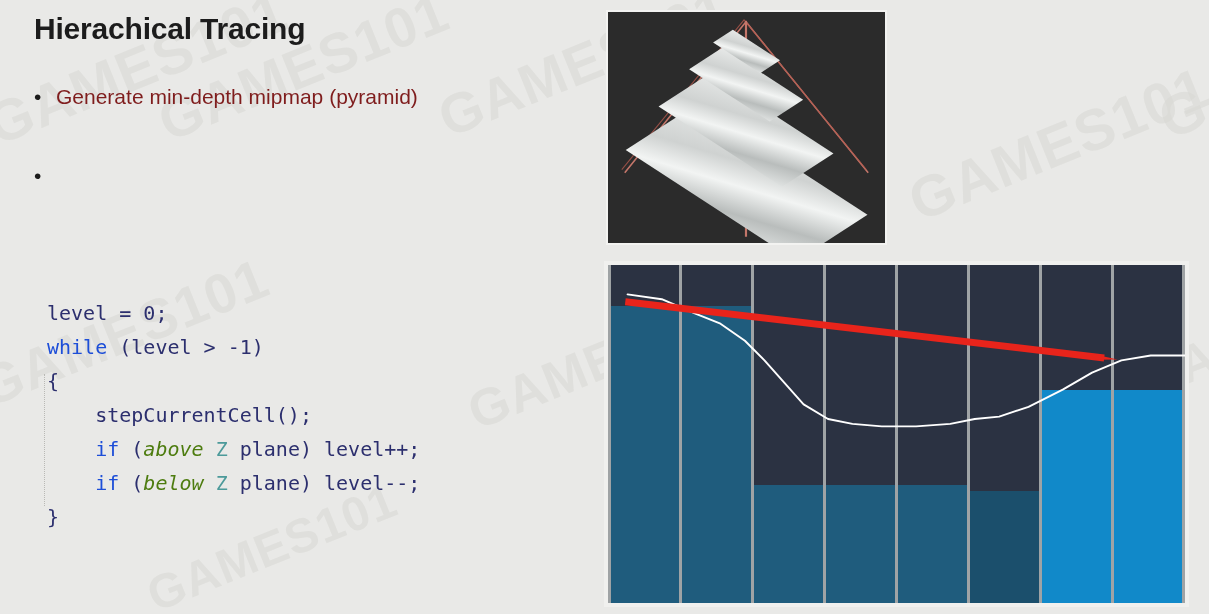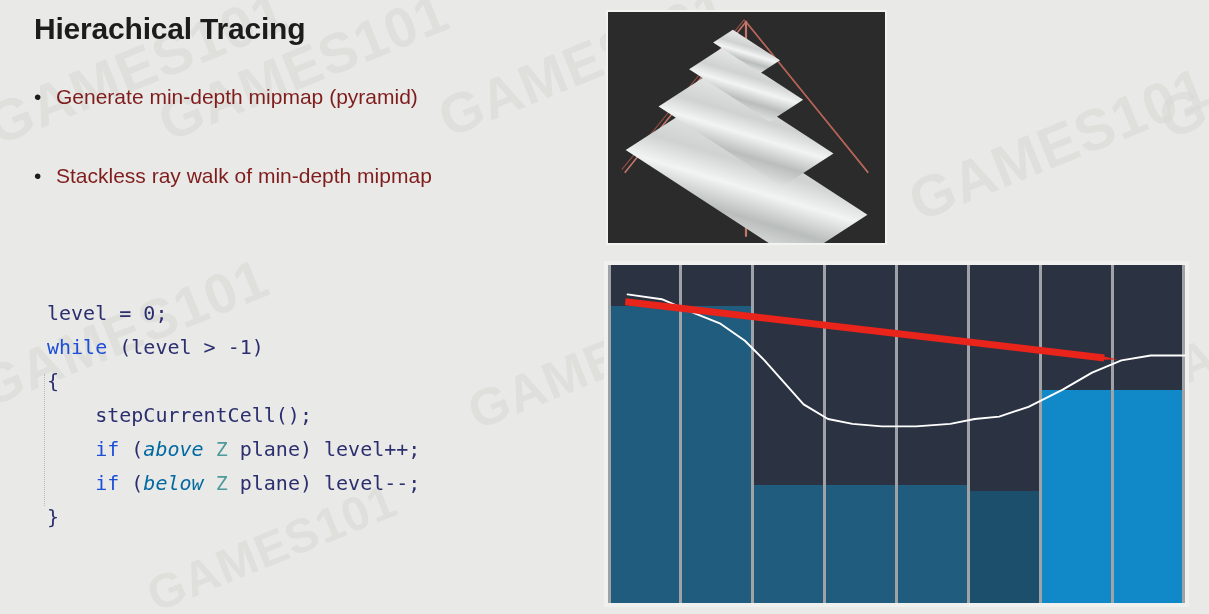--- a/index.html
+++ b/index.html
@@ -74,21 +74,21 @@
     font-size: 20px;
     line-height: 34px;
     white-space: pre;
   }
   .code .ln { display: block; height: 34px; margin-left: 13px; }
   .tok-var    { color: #2c2f6e; }
   .tok-kw     { color: #1d4ed8; }
   .tok-punc   { color: #2c2f6e; }
   .tok-num    { color: #2c2f6e; }
   .tok-fn     { color: #2c2f6e; }
-  .tok-italic { color: #0369a1; font-style: italic; text-align: right; }
+  .tok-italic { color: #4d7c0f; font-style: italic; text-align: right; }
   .tok-type   { color: #4c9a9a; }
   .indent-guide {
     position: absolute;
     left: 44px;
     top: 374px;
     width: 0;
     height: 132px;
     border-left: 1px dotted #b9b9b5;
   }
 
@@ -167,21 +167,20 @@
 
 <div class="slide-title">Hierachical Tracing</div>
 
 <div class="bullets">
   <div class="bullet-row">
     <span class="bullet-dot">•</span>
     <span class="bullet-text">Generate min-depth mipmap (pyramid)</span>
   </div>
   <div class="bullet-row">
     <span class="bullet-dot">•</span>
-    <span class="bullet-text">Stackless ray walk of min-depth mipmap</span>
   </div>
 </div>
 
 <div class="indent-guide"></div>
 <div class="code" id="code-block"><span class="ln"><span class="tok-var">level</span><span class="tok-punc"> = </span><span class="tok-num">0</span><span class="tok-punc">;</span></span><span class="ln"><span class="tok-kw">while</span><span class="tok-punc"> (</span><span class="tok-var">level</span><span class="tok-punc"> &gt; </span><span class="tok-num">-1</span><span class="tok-punc">)</span></span><span class="ln"><span class="tok-punc">{</span></span><span class="ln"><span class="tok-punc">    </span><span class="tok-fn">stepCurrentCell</span><span class="tok-punc">();</span></span><span class="ln"><span class="tok-punc">    </span><span class="tok-kw">if</span><span class="tok-punc"> (</span><span class="tok-italic">above</span><span class="tok-punc"> </span><span class="tok-type">Z</span><span class="tok-var"> plane</span><span class="tok-punc">) </span><span class="tok-var">level</span><span class="tok-punc">++;</span></span><span class="ln"><span class="tok-punc">    </span><span class="tok-kw">if</span><span class="tok-punc"> (</span><span class="tok-italic">below</span><span class="tok-punc"> </span><span class="tok-type">Z</span><span class="tok-var"> plane</span><span class="tok-punc">) </span><span class="tok-var">level</span><span class="tok-punc">--;</span></span><span class="ln"><span class="tok-punc">}</span></span></div>
 
 <div class="pyramid-frame">
   <div class="pyramid-img">
     
     <div class="layer" style="left:14%;  top:56%;  width:72%;  height:36%;"></div>

